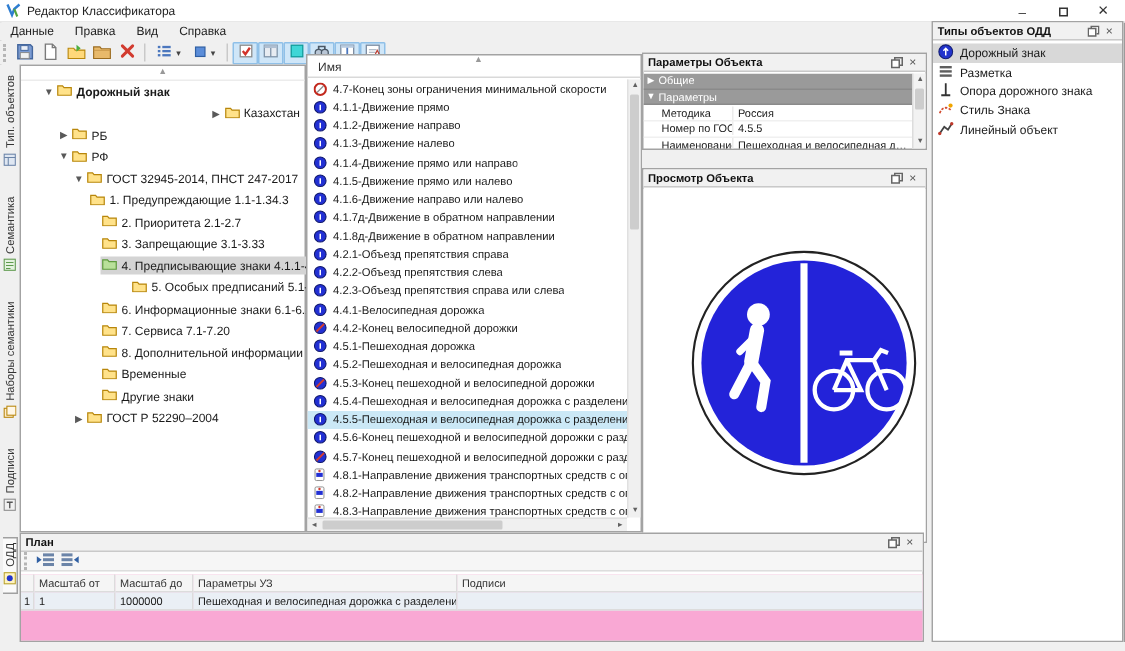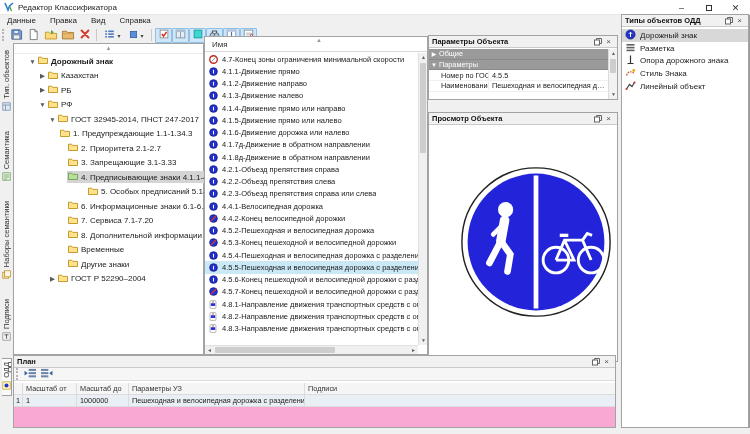--- a/index.html
+++ b/index.html
@@ -260,21 +260,21 @@
     <div id="tree">
         <div class="trow bold" style="padding-left: 14px;">
           <span class="tarrow">▼</span>
           <span class="thl">
             <span><svg width="10" height="8" viewBox="0 0 10 8">
                 <path d="M0.5 1.2h3.2l1 1.2h4.8v5.1H0.5z" fill="#ffe28a" stroke="#b8860b" stroke-width="0.8"></path>
               </svg></span>
             <span>Дорожный знак</span>
           </span>
         </div>
-        <div class="trow" style="padding-left: 24px;">
+        <div class="trow" style="padding-left: 24px; justify-content: flex-end;">
           <span class="tarrow">▶</span>
           <span class="thl">
             <span><svg width="10" height="8" viewBox="0 0 10 8">
                 <path d="M0.5 1.2h3.2l1 1.2h4.8v5.1H0.5z" fill="#ffe28a" stroke="#b8860b" stroke-width="0.8"></path>
               </svg></span>
             <span>Казахстан</span>
           </span>
         </div>
         <div class="trow" style="padding-left: 24px;">
           <span class="tarrow">▶</span>
@@ -451,21 +451,21 @@
               <circle cx="5" cy="5" r="4.3" fill="#2230d4" stroke="#10186e" stroke-width="0.8"></circle>
               <path d="M5 7.2V3.2" stroke="#fff" stroke-width="1.1"></path>
             </svg></span>
           <span class="llabel">4.1.5-Движение прямо или налево</span>
         </div>
         <div class="lrow">
           <span class="sicon"><svg width="9" height="9" viewBox="0 0 10 10">
               <circle cx="5" cy="5" r="4.3" fill="#2230d4" stroke="#10186e" stroke-width="0.8"></circle>
               <path d="M5 7.2V3.2" stroke="#fff" stroke-width="1.1"></path>
             </svg></span>
-          <span class="llabel">4.1.6-Движение дорожка или налево</span>
+          <span class="llabel">4.1.6-Движение направо или налево</span>
         </div>
         <div class="lrow">
           <span class="sicon"><svg width="9" height="9" viewBox="0 0 10 10">
               <circle cx="5" cy="5" r="4.3" fill="#2230d4" stroke="#10186e" stroke-width="0.8"></circle>
               <path d="M5 7.2V3.2" stroke="#fff" stroke-width="1.1"></path>
             </svg></span>
           <span class="llabel">4.1.7д-Движение в обратном направлении</span>
         </div>
         <div class="lrow">
           <span class="sicon"><svg width="9" height="9" viewBox="0 0 10 10">
@@ -501,20 +501,27 @@
               <path d="M5 7.2V3.2" stroke="#fff" stroke-width="1.1"></path>
             </svg></span>
           <span class="llabel">4.4.1-Велосипедная дорожка</span>
         </div>
         <div class="lrow">
           <span class="sicon"><svg width="9" height="9" viewBox="0 0 10 10">
               <circle cx="5" cy="5" r="4.3" fill="#2230d4" stroke="#10186e" stroke-width="0.8"></circle>
               <path d="M2.2 7.8L7.8 2.2" stroke="#d23b2f" stroke-width="1.4"></path>
             </svg></span>
           <span class="llabel">4.4.2-Конец велосипедной дорожки</span>
+        </div>
+        <div class="lrow">
+          <span class="sicon"><svg width="9" height="9" viewBox="0 0 10 10">
+              <circle cx="5" cy="5" r="4.3" fill="#2230d4" stroke="#10186e" stroke-width="0.8"></circle>
+              <path d="M5 7.2V3.2" stroke="#fff" stroke-width="1.1"></path>
+            </svg></span>
+          <span class="llabel">4.5.1-Пешеходная дорожка</span>
         </div>
         <div class="lrow">
           <span class="sicon"><svg width="9" height="9" viewBox="0 0 10 10">
               <circle cx="5" cy="5" r="4.3" fill="#2230d4" stroke="#10186e" stroke-width="0.8"></circle>
               <path d="M5 7.2V3.2" stroke="#fff" stroke-width="1.1"></path>
             </svg></span>
           <span class="llabel">4.5.2-Пешеходная и велосипедная дорожка</span>
         </div>
         <div class="lrow">
           <span class="sicon"><svg width="9" height="9" viewBox="0 0 10 10">
@@ -600,20 +607,24 @@
       <span class="ph-btn">×</span>
     </div>
     <div class="params-body" id="params">
         <div class="prow group">
           <span class="parrow">▶</span>
           <span>Общие</span>
         </div>
         <div class="prow group">
           <span class="parrow">▼</span>
           <span>Параметры</span>
+        </div>
+        <div class="prow">
+          <span class="plabel">Методика</span>
+          <span class="pvalue">Россия</span>
         </div>
         <div class="prow">
           <span class="plabel">Номер по ГОСТ</span>
           <span class="pvalue">4.5.5</span>
         </div>
         <div class="prow">
           <span class="plabel">Наименование</span>
           <span class="pvalue">Пешеходная и велосипедная дорожка с ...</span>
         </div>
       </div>

